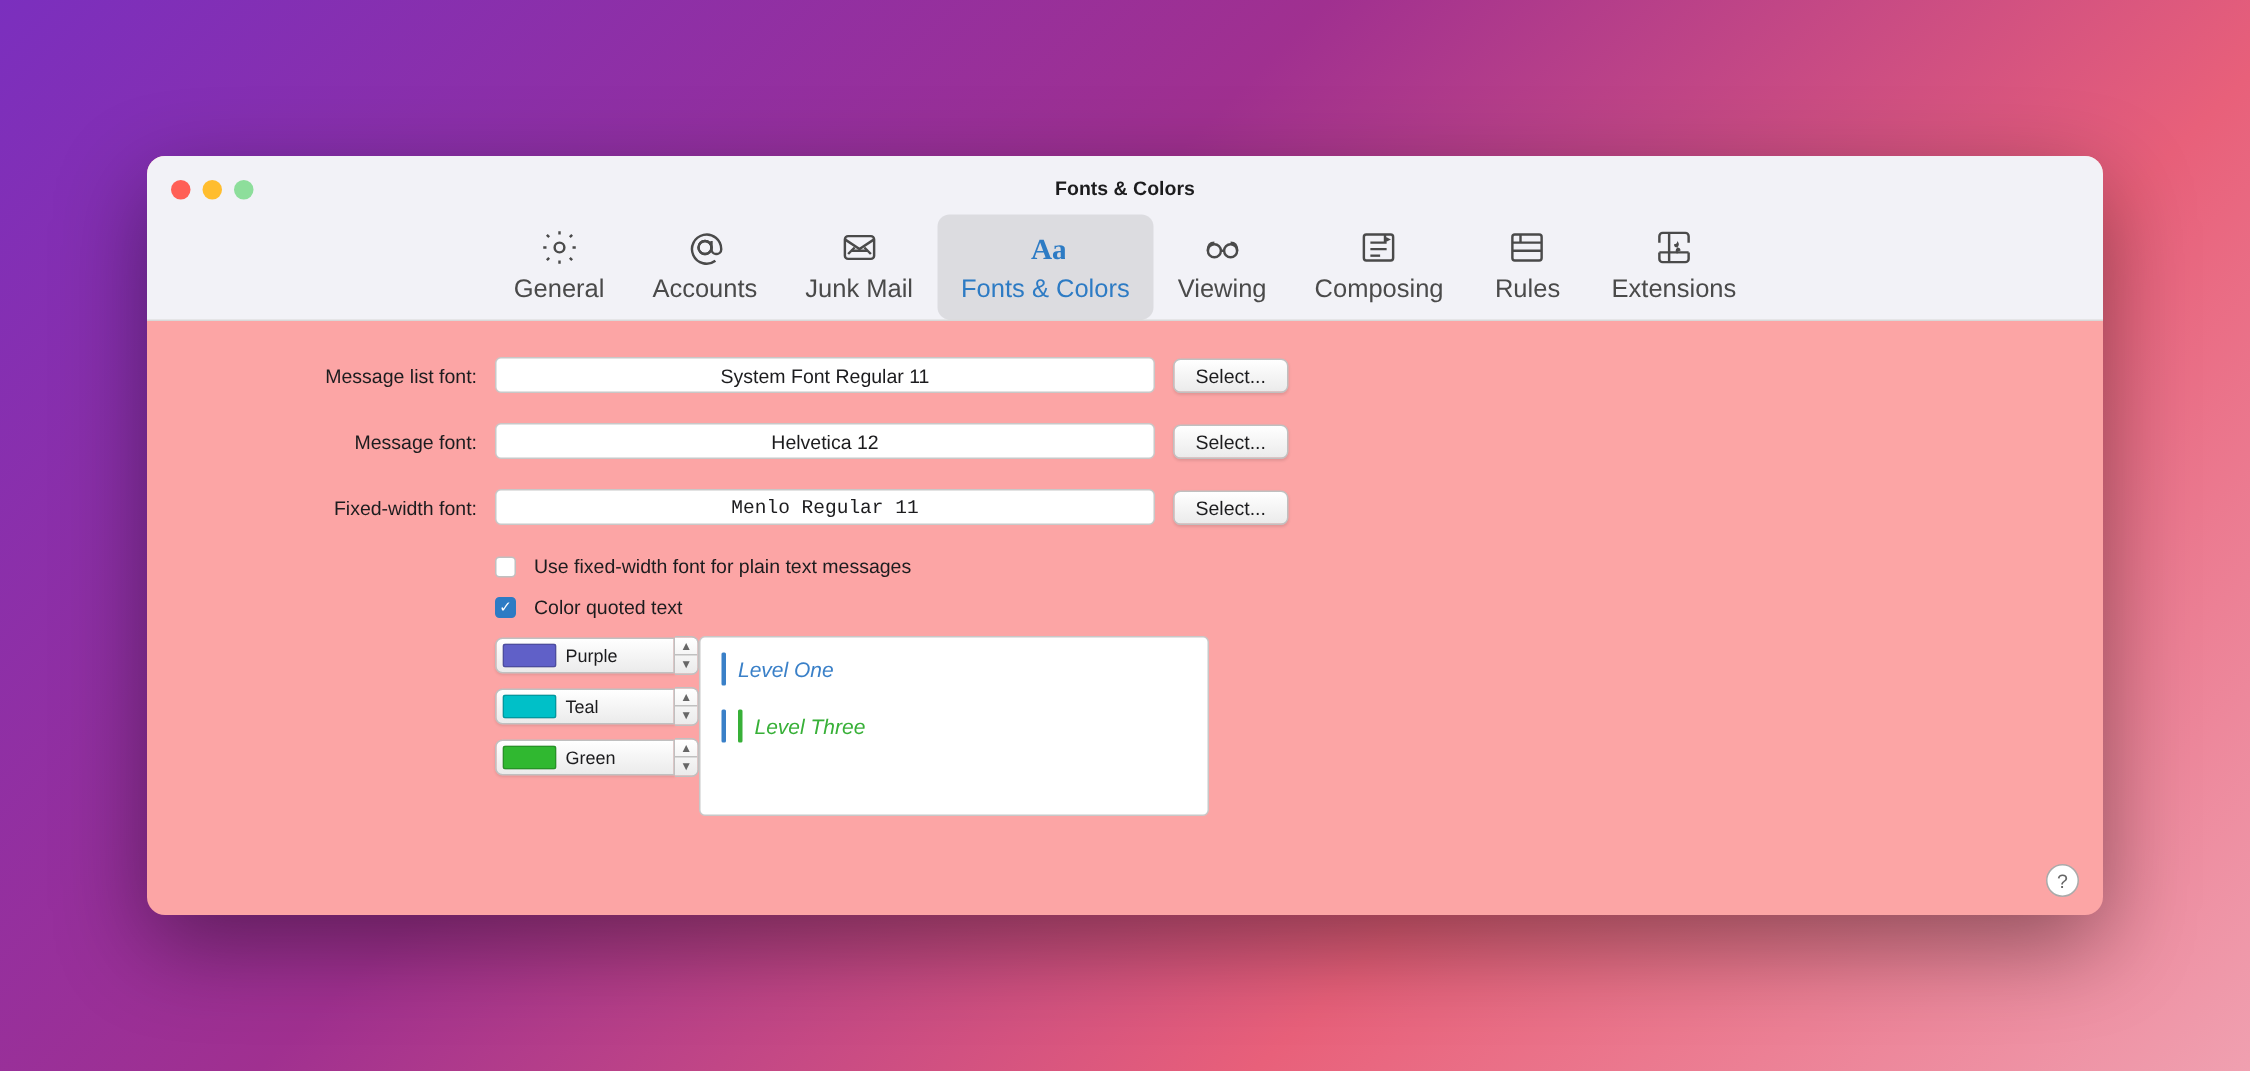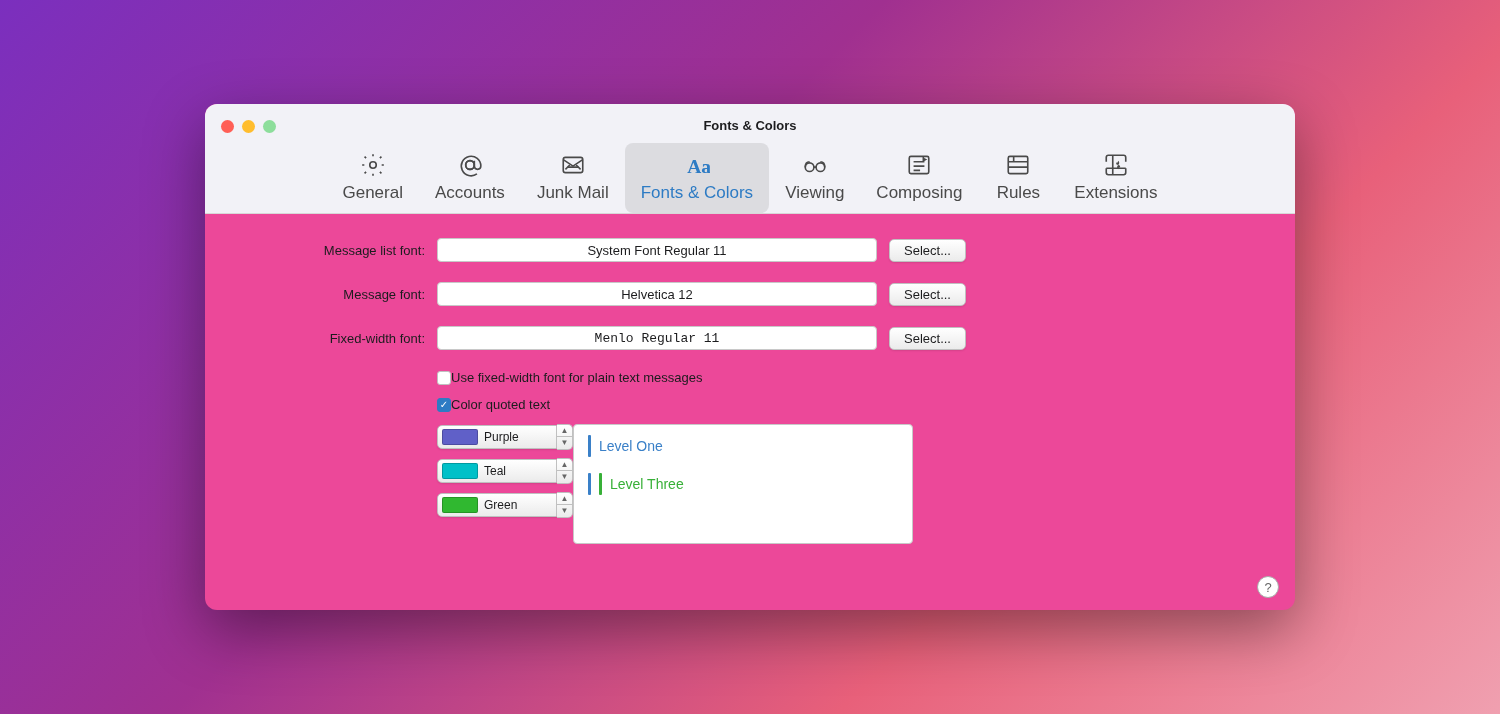--- a/index.html
+++ b/index.html
@@ -9,22 +9,22 @@
       height: 714px;
       overflow: hidden;
       font-family: -apple-system, BlinkMacSystemFont, 'SF Pro Text', 'Helvetica Neue', sans-serif;
       background: linear-gradient(135deg, #7b2fbe 0%, #a03090 40%, #e8607a 70%, #f0a0b0 100%);
       display: flex;
       align-items: center;
       justify-content: center;
     }
 
     .window {
-      width: 1090px;
-      background: #ec4899;
+      width: 1304px;
+      background: #fca5a5;
       border-radius: 12px;
       box-shadow: 0 20px 60px rgba(0,0,0,0.4);
       overflow: hidden;
     }
 
     .titlebar {
       background: #f2f2f7;
       padding: 14px 16px 0;
       display: flex;
       flex-direction: column;
@@ -148,21 +148,21 @@
       color: #1c1c1e;
       cursor: pointer;
       box-shadow: 0 1px 2px rgba(0,0,0,0.1);
     }
 
     .checkbox-row {
       display: flex;
       align-items: center;
       margin-left: 192px;
       margin-bottom: 12px;
-      gap: 0;
+      gap: 12px;
     }
 
     .checkbox {
       width: 14px;
       height: 14px;
       border: 1.5px solid #c0c0c0;
       border-radius: 3px;
       background: white;
       flex-shrink: 0;
     }
@@ -285,20 +285,21 @@
     .level-inner-bar {
       width: 3px;
       height: 22px;
       margin-right: 8px;
       border-radius: 1px;
       flex-shrink: 0;
     }
 
     .level-text {
       font-size: 14px;
+      font-style: italic;
     }
 
     .bottom-bar {
       display: flex;
       justify-content: flex-end;
       padding: 8px 16px 12px;
     }
 
     .help-btn {
       width: 22px;

